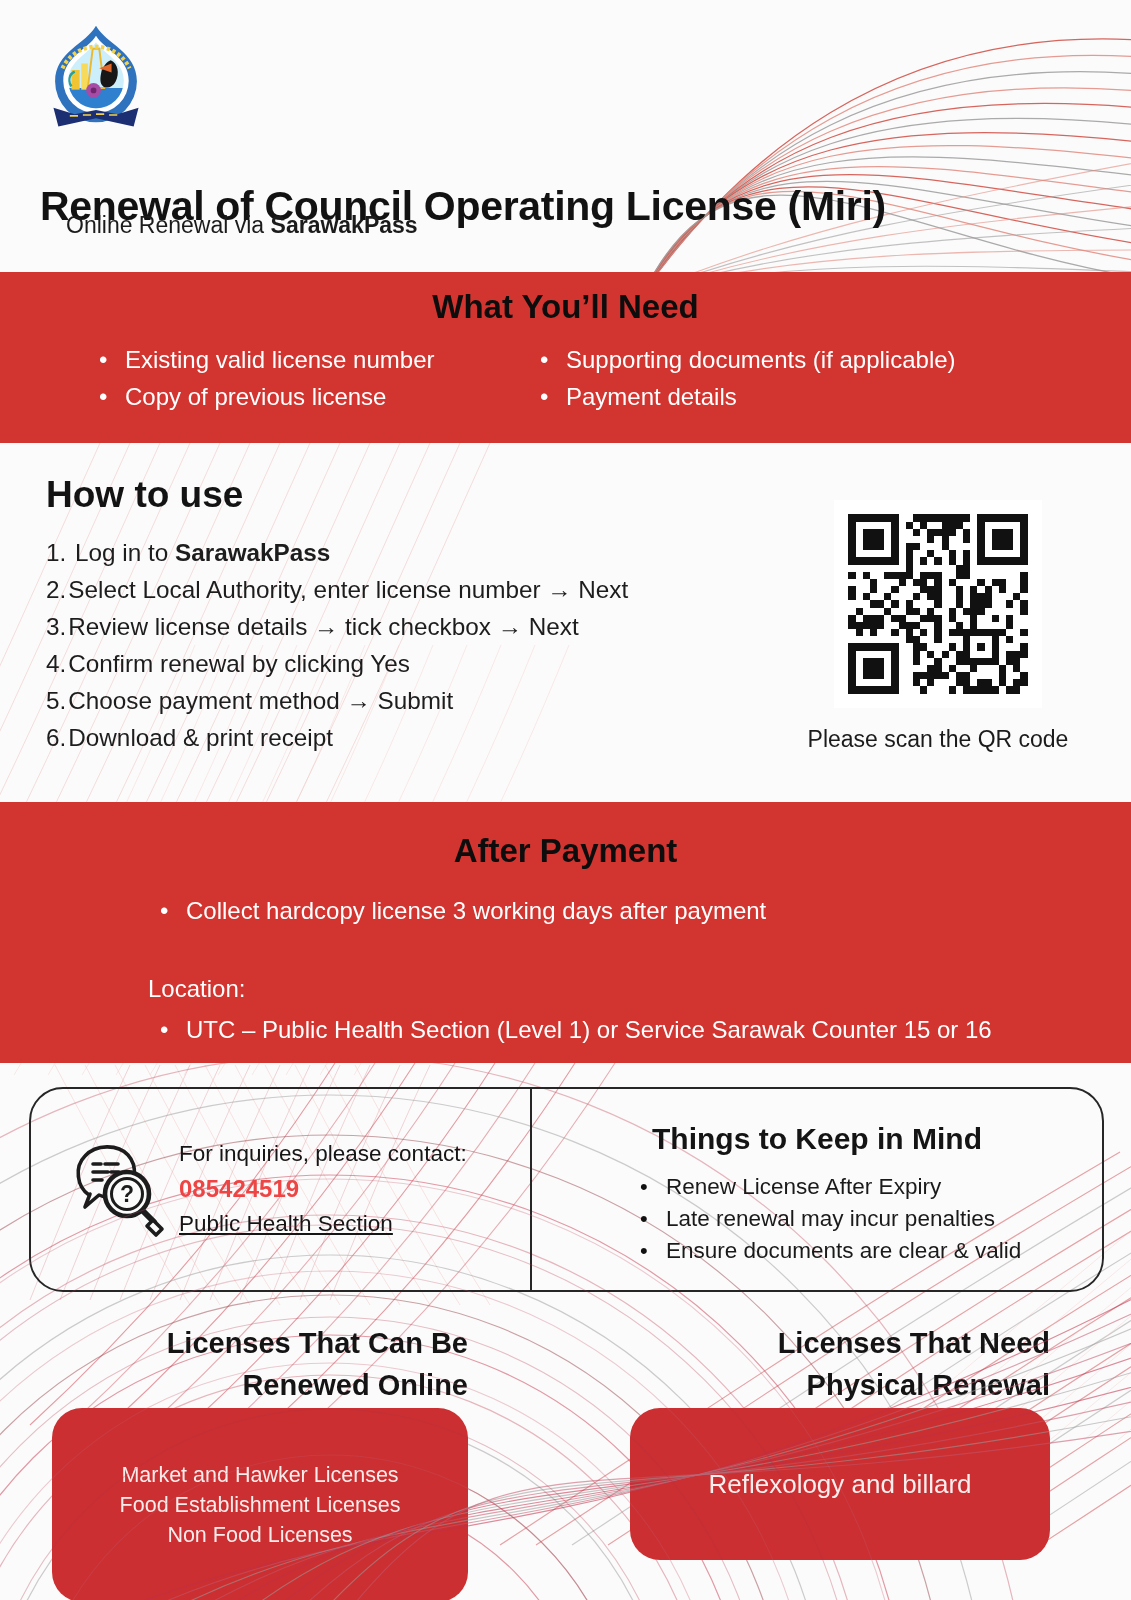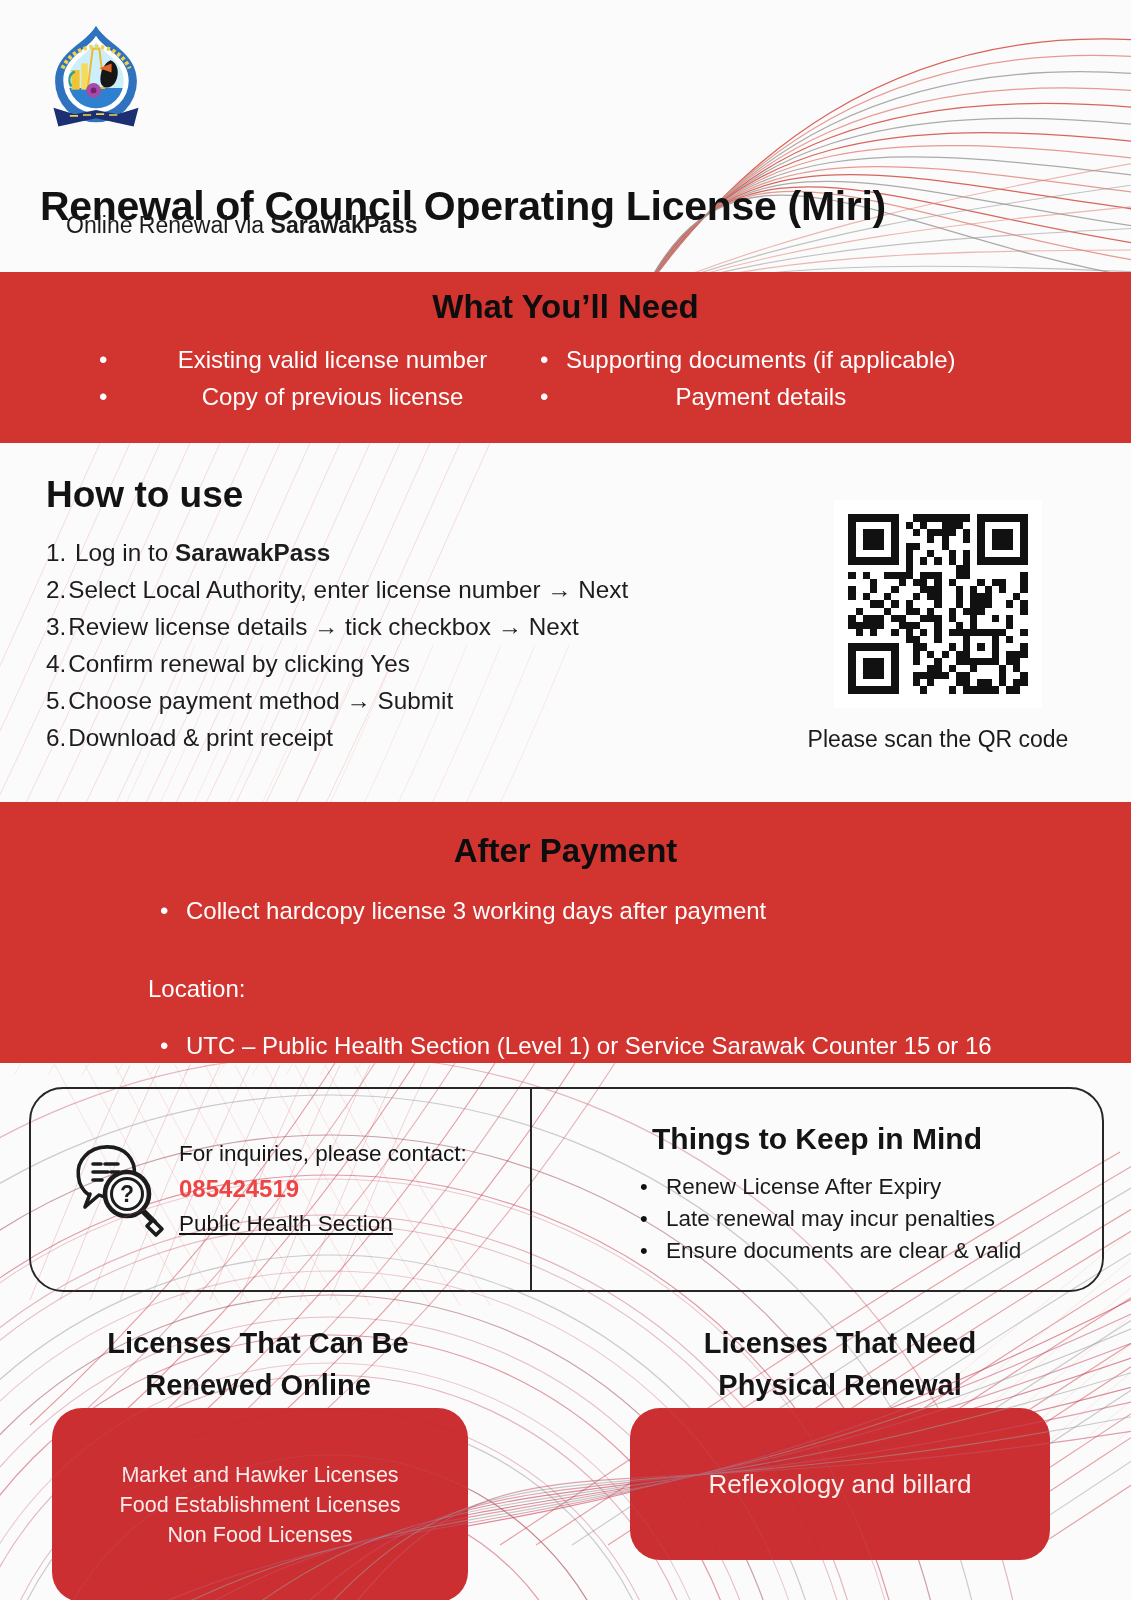--- a/index.html
+++ b/index.html
@@ -16,28 +16,28 @@
   .subtitle{position:absolute;left:42px;top:212px;font-size:23px;color:#1b1b1b;margin-left:24px;}
   .subtitle .b{font-weight:800;}
 
   
   .banner{position:absolute;left:0;width:1131px;background:#d23430;}
   .banner1{top:272px;height:171px;}
   .banner2{top:802px;height:261px;}
   .banner h2{margin:0;text-align:center;font-size:33px;font-weight:800;color:#0d0d0d;}
   .banner1 h2{padding-top:16px;}
   .banner2 h2{padding-top:30px;}
-  .need-cols{display:flex;margin-top:15px;text-align:center;}
+  .need-cols{display:flex;margin-top:15px;}
   .need-cols ul{margin:0;padding:0;list-style:none;}
   .need-cols ul:first-child{margin-left:99px;width:441px;}
   .wli{position:relative;padding-left:26px;color:#fff;font-size:24px;line-height:37px;}
   .wli::before{content:"•";position:absolute;left:0;top:0;font-size:24px;color:#fff;}
   .ap-body{margin-top:22px;padding-left:160px;}
   .ap-loc{margin-top:46px;padding-left:148px;color:#fff;font-size:24px;}
-  .ap-b2{margin-top:24px;padding-left:160px;}
+  .ap-b2{margin-top:8px;padding-left:160px;}
   .ap-b2 .wli, .ap-body .wli{font-size:24px;}
 
   
   .howto{position:absolute;left:46px;top:474px;width:740px;}
   .howto h2{margin:0;font-size:37px;font-weight:800;color:#131313;}
   .howto ol{margin:24px 0 0 0;padding:0;list-style:none;}
   .step{font-size:24.3px;color:#1d1d1d;margin-bottom:12px;line-height:25px;}
   .step .num{margin-right:2px;}
   .step .b{font-weight:800;}
 
@@ -55,21 +55,21 @@
   .ib-l1{font-size:22.5px;color:#151515;}
   .ib-phone{font-size:24px;font-weight:800;margin-top:8px;color:#ef4444;}
   .ib-l3{font-size:22.5px;margin-top:8px;color:#151515;text-decoration:underline;}
   .ib-right{flex:1;padding-top:18px;}
   .ib-right h3{margin:15px;text-align:center;font-size:30px;font-weight:800;color:#141414;}
   .ib-right ul{margin:13px 0 0 0;padding:0 0 0 104px;list-style:none;}
   .kli{position:relative;padding-left:30px;font-size:22.5px;line-height:32px;color:#1a1a1a;}
   .kli::before{content:"•";position:absolute;left:4px;top:0;font-size:22px;color:#111;}
 
   
-  .bh{position:absolute;top:1322px;text-align:center;font-size:29px;font-weight:800;
+  .bh{position:absolute;top:1322px;text-align:right;font-size:29px;font-weight:800;
       line-height:42px;color:#141414;}
   .bh-left{left:48px;width:420px;}
   .bh-right{left:630px;width:420px;}
   .redbox{position:absolute;top:1408px;background:#cb2f31;border-radius:30px;
           display:flex;align-items:center;justify-content:center;text-align:center;color:#fff;}
   .redbox-left{left:52px;width:416px;height:194px;}
   .redbox-right{left:630px;width:420px;height:152px;}
   .boxline{font-size:21.5px;line-height:30px;color:#fbecec;}
   .rb-text{font-size:26px;color:#fbeeee;}
 </style>

